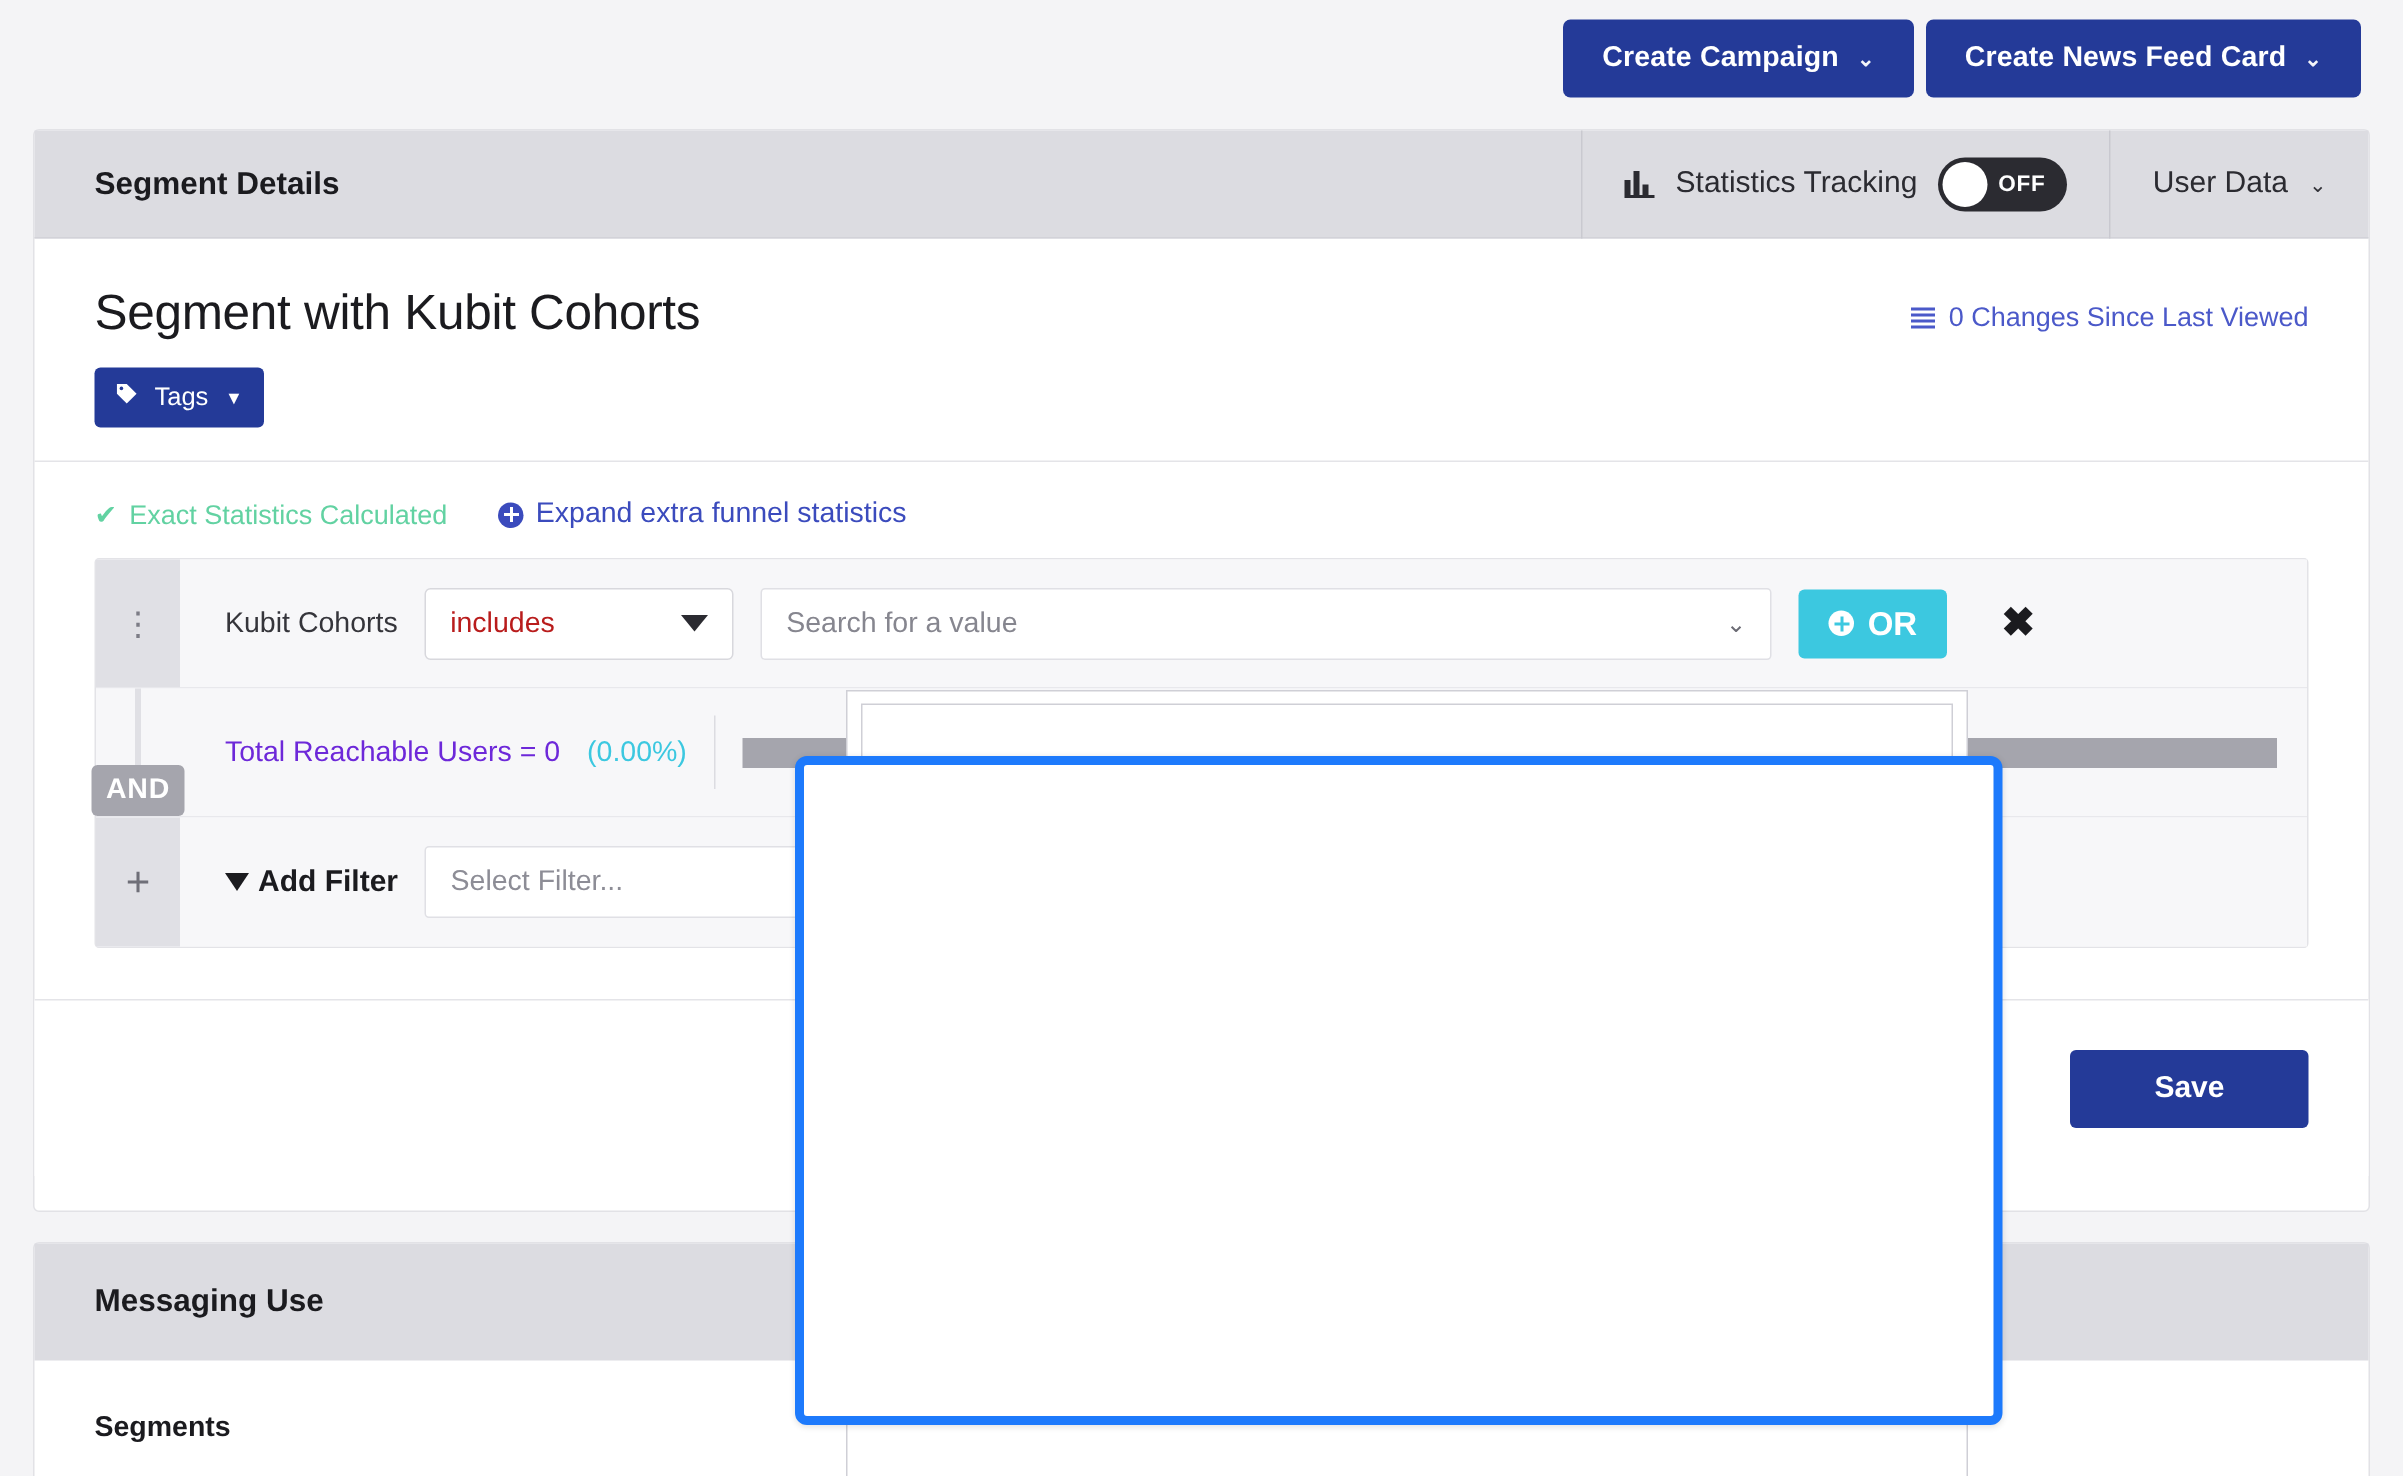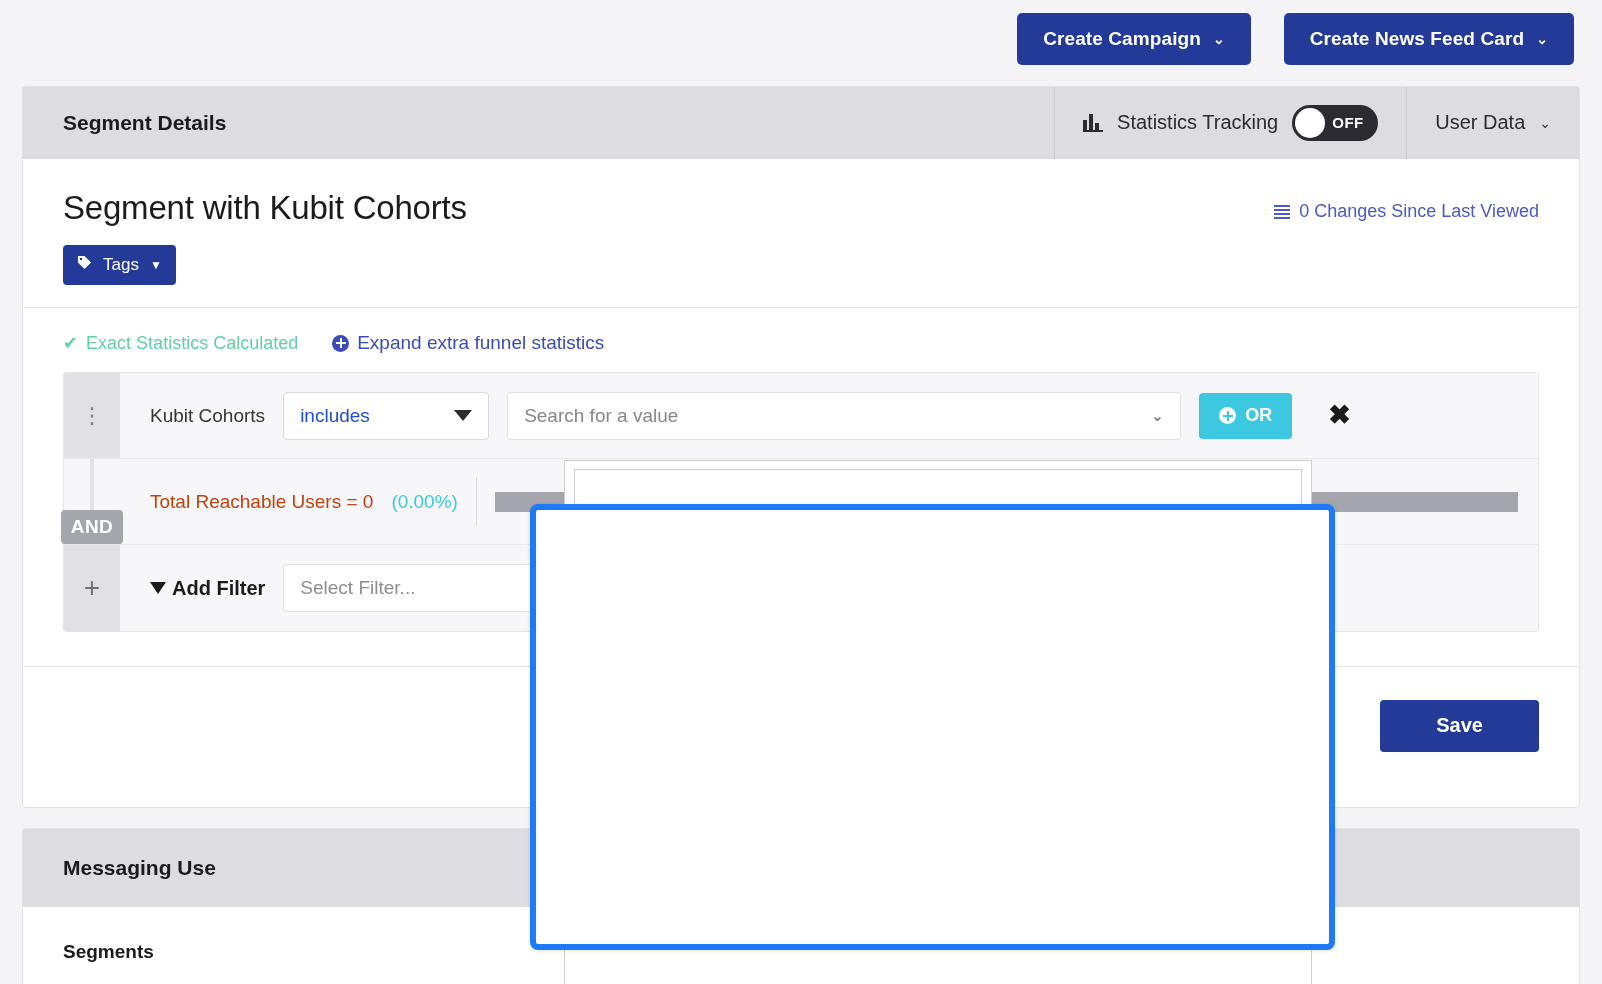--- a/index.html
+++ b/index.html
@@ -9,21 +9,21 @@
     background: #f5f5f7;
     overflow: hidden;
   }
   .page { position: relative; width: 1602px; height: 984px; background: #f4f4f6; }
 
   
   .topbar {
     position: absolute; top: 0; left: 0; right: 0; height: 78px;
     background: #f4f4f6;
     display: flex; align-items: center; justify-content: flex-end;
-    gap: 33px; padding-right: 28px;
+    gap: 8px; padding-right: 28px;
   }
   .btn-primary {
     background: #243a98; color: #fff; border: none; border-radius: 5px;
     height: 52px; padding: 0 26px; font-size: 19px; font-weight: 600;
     display: inline-flex; align-items: center; gap: 12px; cursor: pointer;
     letter-spacing: .1px;
   }
   .caret-down { font-size: 14px; line-height: 1; opacity: .95; }
 
   
@@ -101,50 +101,50 @@
   .handle-col {
     width: 56px; background: #e0e0e5; display: flex; align-items: center; justify-content: center;
     color: #7c7c86; font-size: 24px; cursor: grab; flex: none;
   }
   .dots { line-height: 5px; font-size: 22px; letter-spacing: 0; }
   .f-body { flex: 1; display: flex; align-items: center; padding: 0 20px 0 30px; gap: 18px; position: relative; }
   .f-name { font-size: 19px; color: #35353b; }
   .select-box {
     height: 48px; min-width: 206px; border: 1px solid #d8d8dd; border-radius: 4px; background: #fff;
     display: flex; align-items: center; justify-content: space-between; padding: 0 16px;
-    font-size: 19px; color: #1d4ed8; cursor: pointer;
+    font-size: 19px; color: #b91c1c; cursor: pointer;
   }
   .tri-down { width: 0; height: 0; border-left: 9px solid transparent; border-right: 9px solid transparent; border-top: 11px solid #2b2b31; }
   .value-search {
     flex: 1; height: 48px; border: 1px solid #e0e0e5; border-radius: 3px; background: #fff;
     display: flex; align-items: center; justify-content: space-between; padding: 0 16px;
     font-size: 19px; color: #86868f; cursor: text; max-width: 674px;
   }
   .chev { color: #6b6b74; font-size: 16px; }
   .or-btn {
     background: #3cc8e0; color: #fff; border: none; border-radius: 4px; height: 46px;
-    padding: 0 20px; font-size: 18px; font-weight: 600; display: inline-flex; align-items: center;
+    padding: 0 20px; font-size: 22px; font-weight: 600; display: inline-flex; align-items: center;
     gap: 9px; cursor: pointer;
   }
   .plus-circle-w { width: 17px; height: 17px; border-radius: 50%; background: #fff; position: relative; display:inline-block;}
   .plus-circle-w:before, .plus-circle-w:after { content:""; position:absolute; background:#3cc8e0; }
   .plus-circle-w:before { left:3.5px; top:7.5px; width:10px; height:2px; }
   .plus-circle-w:after  { top:3.5px; left:7.5px; height:10px; width:2px; }
   .x-btn { background:none; border:none; font-size: 27px; font-weight: 700; color:#1b1b1f; cursor:pointer; margin-left: 18px; line-height:1;}
 
   .and-chip {
     background: #a5a5ad; color: #fff; font-size: 19px; font-weight: 600; border-radius: 4px;
     padding: 6px 10px; letter-spacing: .5px;
   }
   .and-col { width: 56px; background: transparent; display:flex; align-items:flex-end; justify-content:center; flex:none; position:relative;}
   .and-col:before {
     content:""; position:absolute; top:0; bottom:0; left: 50%; width: 4px; margin-left:-2px; background:#e0e0e5;
   }
   .and-chip-wrap { position: relative; z-index: 2; }
-  .reach-text { font-size: 19px; color: #c2410c; }
+  .reach-text { font-size: 19px; color: #6d28d9; }
   .reach-pct { color: #3cc8e0; }
   .vbar { width:1px; background:#dcdce1; align-self: stretch; margin: 18px 0 18px 0;}
   .progress-track { flex:1; height: 20px; background: transparent; display:flex; align-items:center; }
   .progress-fill { height: 20px; background: #a5a5ad; width: 100%; }
 
   .plus-col { width:56px; background:#e0e0e5; display:flex;align-items:center;justify-content:center;color:#6f6f78;font-size:28px;flex:none;cursor:pointer;}
   .addfilter-label { font-size: 20px; font-weight: 700; color:#1b1b1f; display:flex; align-items:center; gap:6px;}
   .funnel { width:0;height:0;border-left:8px solid transparent;border-right:8px solid transparent;border-top:12px solid #1b1b1f;}
   .select-filter {
     height: 48px; flex: 1; max-width: 560px; border: 1px solid #e0e0e5; border-radius: 3px; background:#fff;

